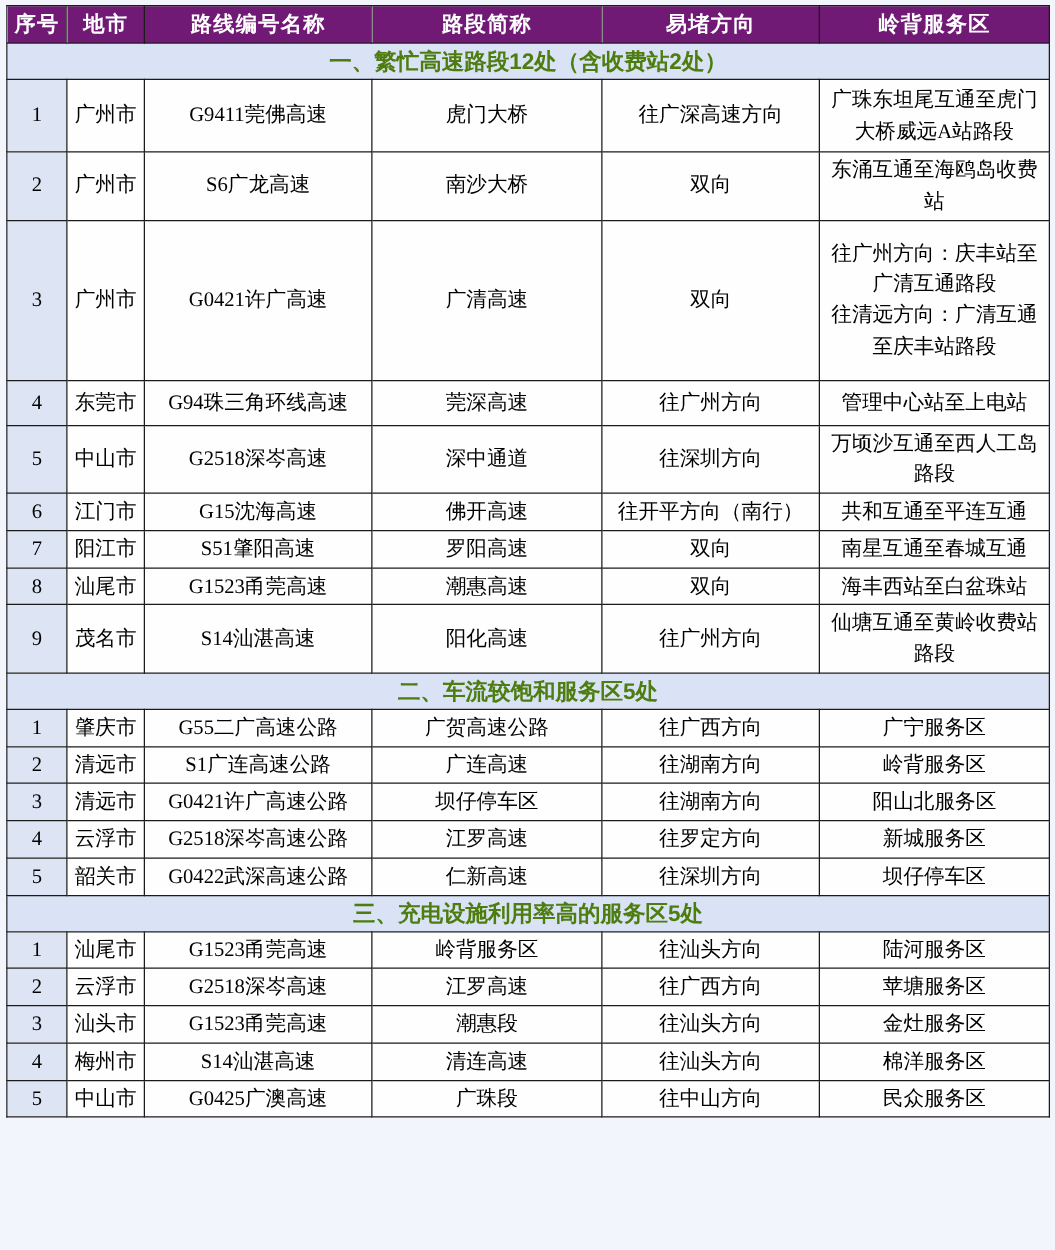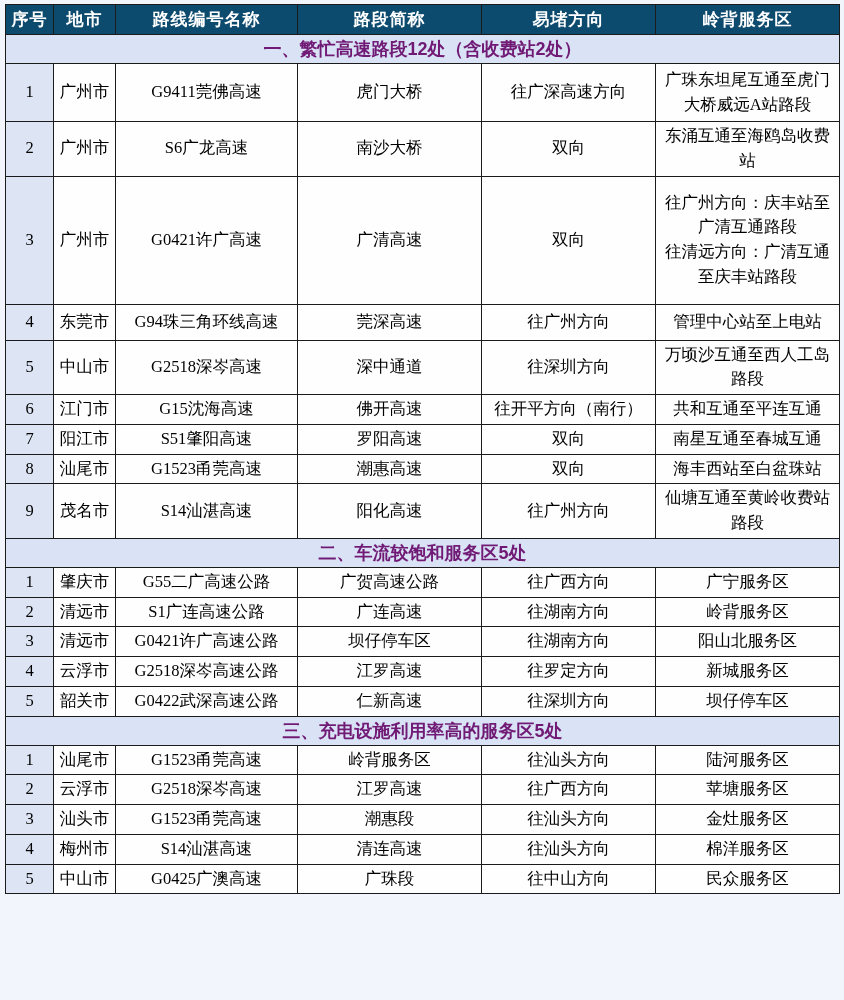--- a/index.html
+++ b/index.html
@@ -22,32 +22,32 @@
   }
   #grid th, #grid td {
     border: 1.5px solid #1b1b1b;
     text-align: center;
     vertical-align: middle;
     padding: 2px 4px;
     overflow: hidden;
   }
   
   #grid thead th {
-    background: #0c4a6e;
+    background: #701a75;
     color: #ffffff;
     font-size: 17px;
     font-weight: bold;
     height: 30px;
     letter-spacing: 1px;
     font-family: "Liberation Sans", sans-serif;
   }
   
   tbody.band td {
     background: #d9e3f5;
-    color: #701a75;
+    color: #4d7c0f;
     font-weight: bold;
     font-size: 18px;
     height: 28px;
     font-family: "Liberation Sans", sans-serif;
   }
   
   tbody.rows td {
     background: #fefefe;
     color: #000000;
     font-size: 16.5px;

